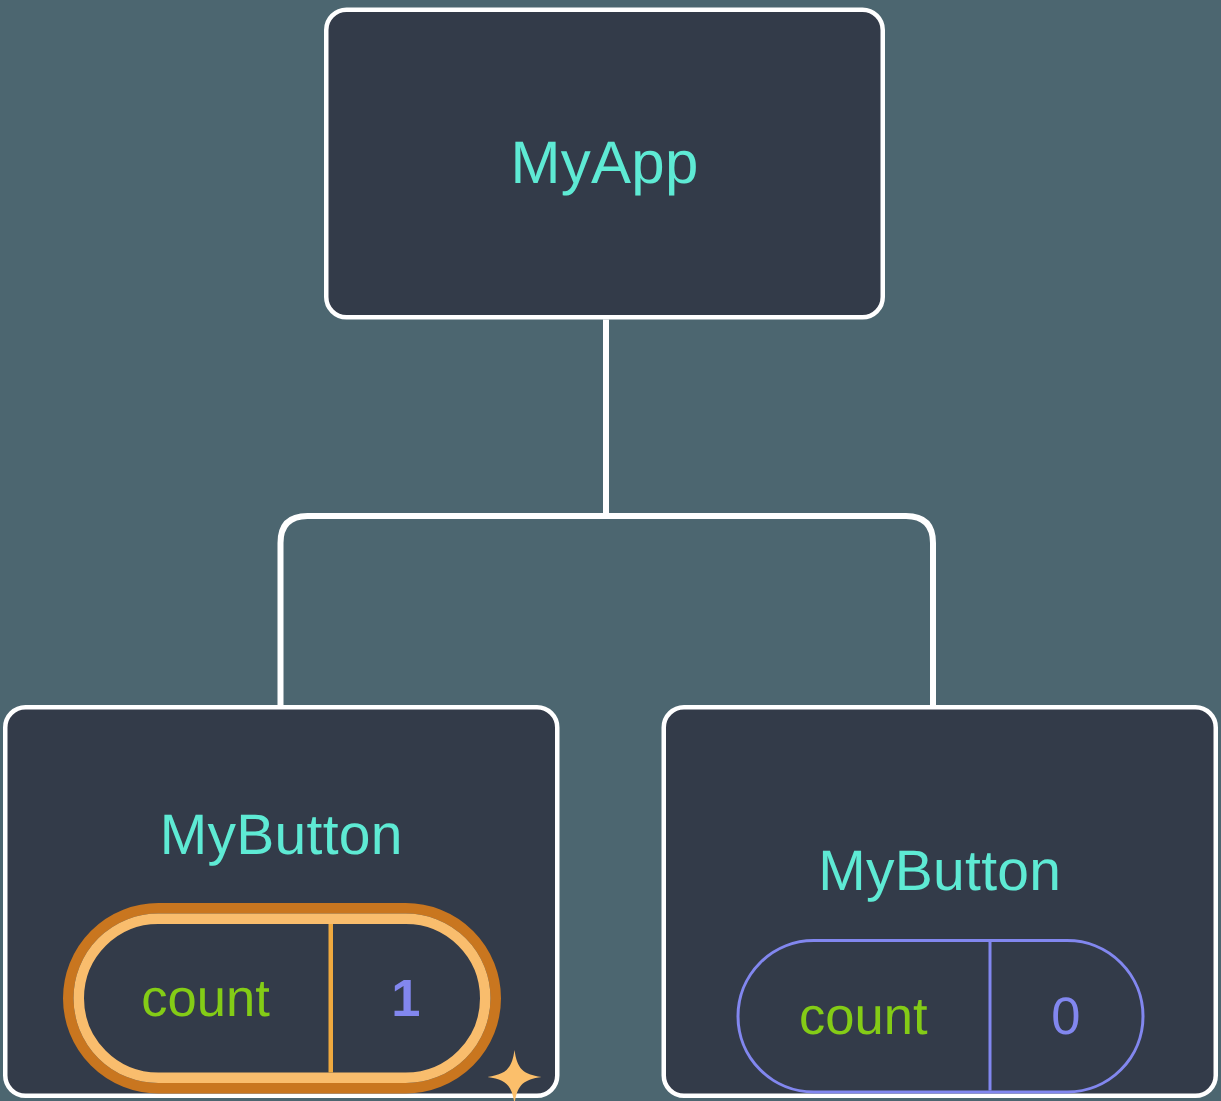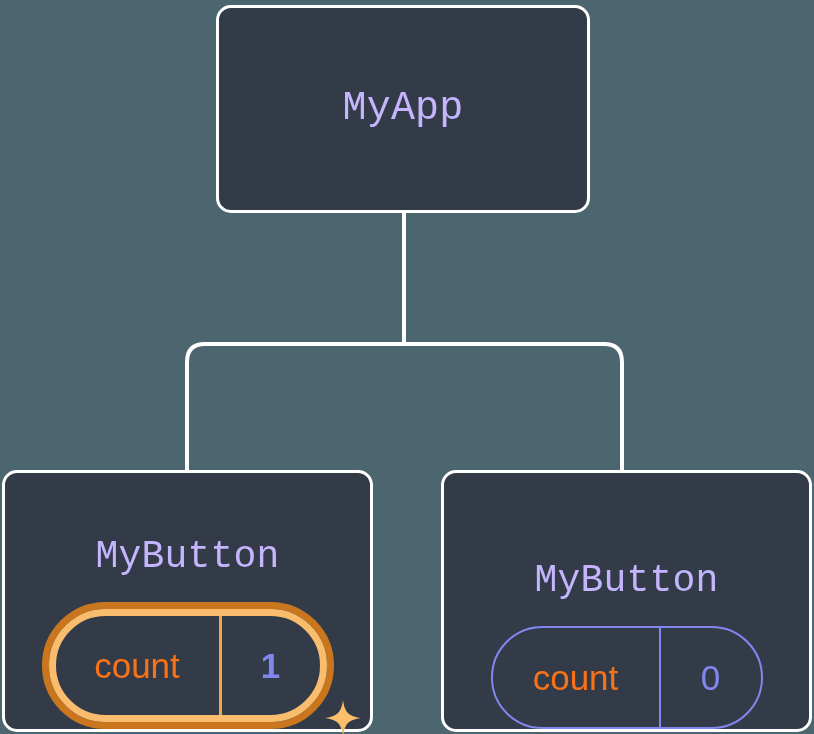--- a/index.html
+++ b/index.html
@@ -57,27 +57,26 @@
   }
   .node-right {
     left: 441px;
     top: 470px;
     width: 371px;
     height: 262px;
     padding-top: 40px;
   }
 
   .node-title {
-    color: #c4b5fd;
+    color: #5eead4;
     font-size: 38px;
     font-weight: 400;
     letter-spacing: 0.2px;
     line-height: 1;
     white-space: nowrap;
-    font-family: Liberation Mono, monospace;
   }
   .node-title.root-title {
     font-size: 40px;
   }
 
   
   .pill-wrap {
     position: relative;
     margin-top: 26px;
     display: flex;
@@ -93,21 +92,21 @@
   }
 
   .pill-cell {
     display: flex;
     align-items: center;
     justify-content: center;
     box-sizing: border-box;
   }
 
   .pill-key {
-    color: #f97316;
+    color: #84cc16;
     font-size: 35px;
     line-height: 1;
     white-space: nowrap;
   }
   .pill-val {
     color: #8287ef;
     font-size: 35px;
     line-height: 1;
     white-space: nowrap;
   }

